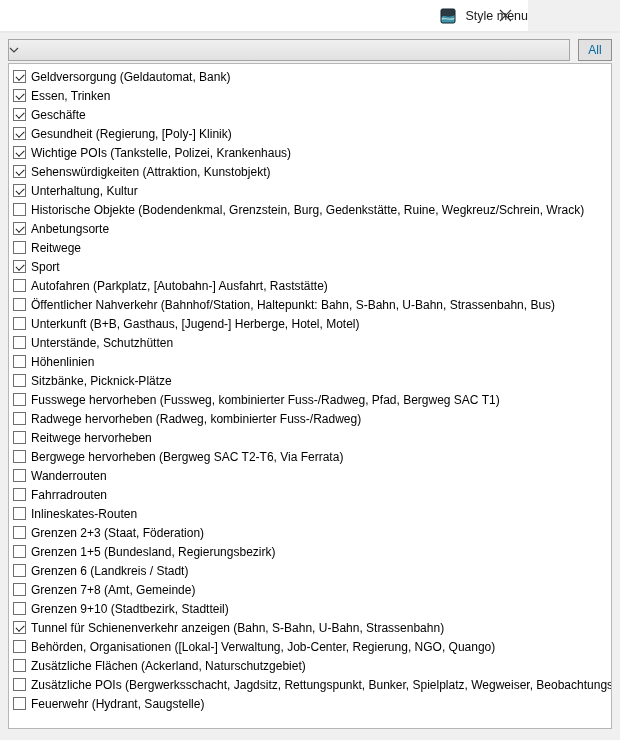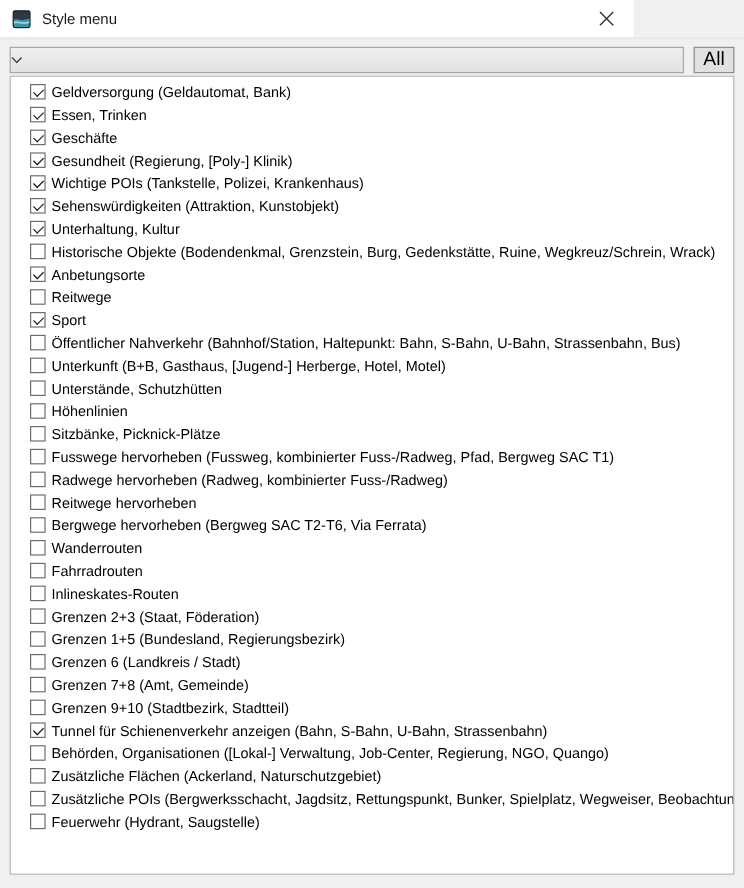--- a/index.html
+++ b/index.html
@@ -22,20 +22,21 @@
     background: #f0f0f0;
   }
   
   .titlebar {
     position: absolute;
     left: 0; top: 0;
     width: 528px; height: 31px;
     background: #ffffff;
     display: flex;
     align-items: center;
+    justify-content: flex-end;
   }
   .titlebar-shadow {
     position: absolute;
     left: 0; top: 31px;
     width: 620px; height: 2px;
     background: #e9e9e9;
   }
   .app-icon {
     margin-left: 10px;
     width: 16px; height: 16px;
@@ -83,37 +84,36 @@
     align-items: center;
   }
   .all-button {
     position: absolute;
     left: 578px; top: 39px;
     width: 34px; height: 22px;
     box-sizing: border-box;
     background: #e1e1e1;
     border: 1px solid #8f8f8f;
     font-family: "Liberation Sans", sans-serif;
-    font-size: 16px;
-    color: #000000;
+    font-size: 12px;
+    color: #0369a1;
     padding: 0;
     line-height: 20px;
     text-align: center;
   }
   
   .listbox {
     position: absolute;
     left: 8px; top: 63px;
     width: 604px; height: 666px;
     box-sizing: border-box;
     background: #ffffff;
     border: 1px solid #b6b6b6;
     overflow: hidden;
     padding-top: 3px;
-    padding-left: 12px;
   }
   .row {
     height: 19px;
     display: flex;
     align-items: center;
     padding-left: 4px;
   }
   .checkbox {
     position: relative;
     width: 13px; height: 13px;
@@ -213,20 +213,24 @@
       <div class="row">
         <span class="checkbox"></span>
         <span class="row-label">Reitwege</span>
       </div>
       <div class="row">
         <span class="checkbox checked"></span>
         <span class="row-label">Sport</span>
       </div>
       <div class="row">
         <span class="checkbox"></span>
+        <span class="row-label">Autofahren (Parkplatz, [Autobahn-] Ausfahrt, Raststätte)</span>
+      </div>
+      <div class="row">
+        <span class="checkbox"></span>
         <span class="row-label">Öffentlicher Nahverkehr (Bahnhof/Station, Haltepunkt: Bahn, S-Bahn, U-Bahn, Strassenbahn, Bus)</span>
       </div>
       <div class="row">
         <span class="checkbox"></span>
         <span class="row-label">Unterkunft (B+B, Gasthaus, [Jugend-] Herberge, Hotel, Motel)</span>
       </div>
       <div class="row">
         <span class="checkbox"></span>
         <span class="row-label">Unterstände, Schutzhütten</span>
       </div>

